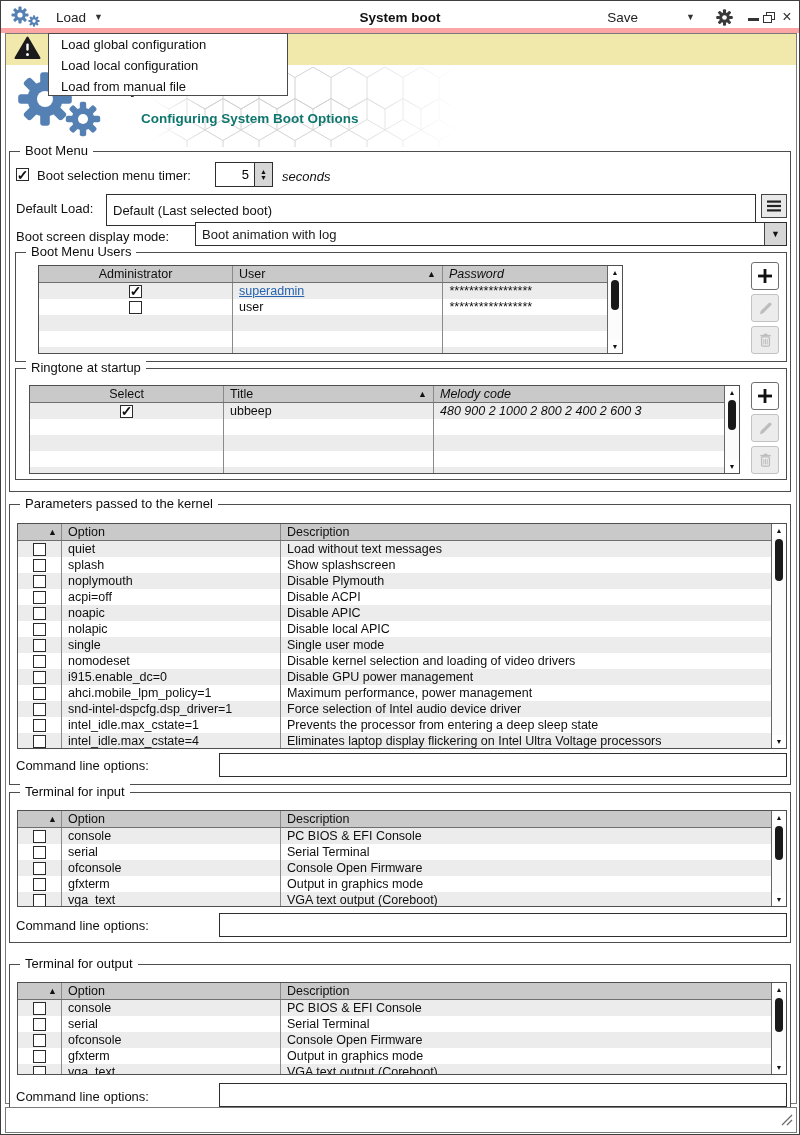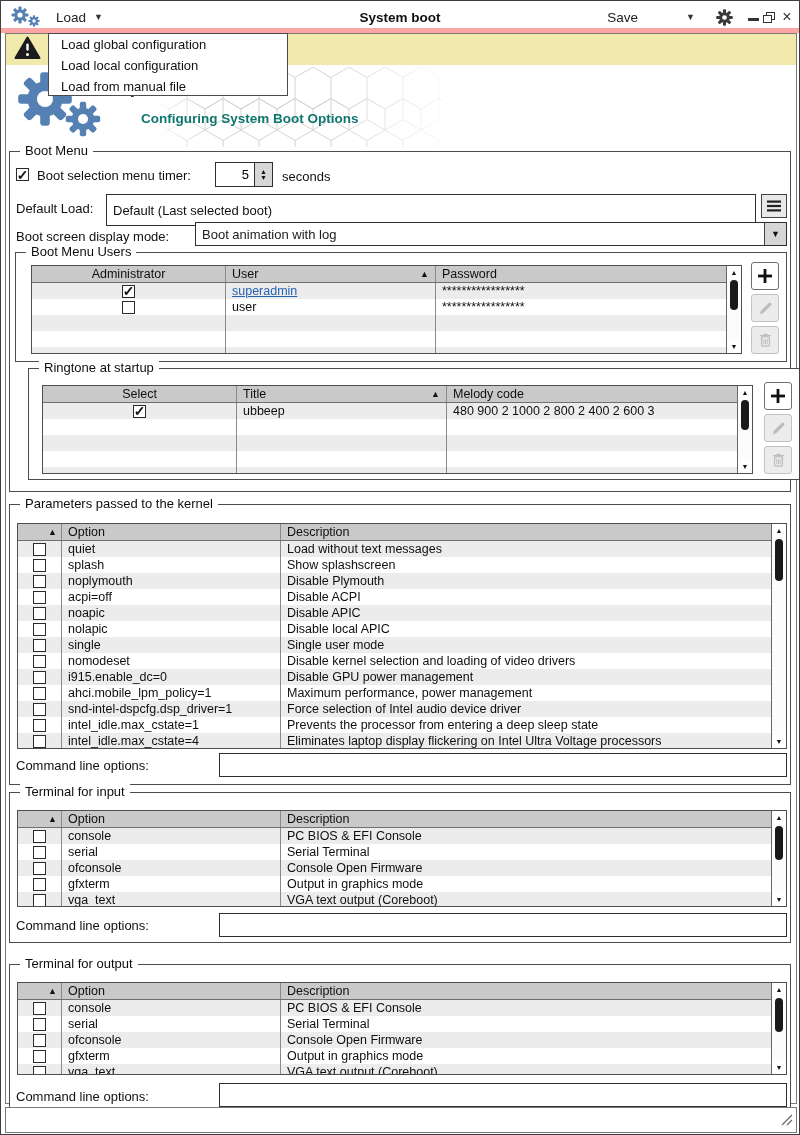--- a/index.html
+++ b/index.html
@@ -63,21 +63,21 @@
   .c { padding:0 6px; border-right:1px solid #8a8a8a; height:100%; display:flex; align-items:center; overflow:hidden; white-space:nowrap; font-size:12.5px; color:#0f0f0f; }
   .c:last-child { border-right:none; }
   .c.center { justify-content:center; }
   .c.between { justify-content:space-between; }
   .sort { font-size:9px; color:#111; }
   .tbody .trow:nth-child(odd) { background:#ececec; }
   .tbody .trow:nth-child(even) { background:#fff; }
   .link { color:#2563af; text-decoration:underline; }
 
   
-  .u-c1 { width:194px; } .u-c2 { width:210px; } .u-c3 { flex:1; }
+  .u-c1 { width:194px; } .u-c2 { width:210px; } .u-c3 { flex:1;font-style:italic; }
   
   .k-c0 { width:44px; } .k-c1 { width:219px; } .k-c2 { flex:1; }
   .k-c0.hdr { justify-content:flex-end; padding-right:4px; }
 
   
   .vscroll { position:absolute; top:0; right:0; bottom:0; width:15px; border-left:1px solid #666; background:#fcfcfc; }
   .sb-btn { position:absolute; left:0; right:0; height:13px; display:flex; align-items:center; justify-content:center; font-size:7px; color:#111; background:#fff; }
   .sb-btn.up { top:0; } .sb-btn.down { bottom:0; }
   .sb-thumb { position:absolute; left:3px; width:8px; border-radius:4px; background:#191919; }
 
@@ -230,21 +230,21 @@
 
     <span class="cb checked" style="position:absolute; left:6px; top:16px;">✓</span>
     <span class="lbl" style="left:27px; top:16px;">Boot selection menu timer:</span>
     <div class="spin" style="left:205px; top:10px;">
       <input value="5" style="">
       <div class="sbtns">
           <span>▲</span>
           <span>▼</span>
         </div>
     </div>
-    <span class="lbl" style="left:272px; top:17px;">seconds</span>
+    <span class="lbl" style="left:272px; top:17px;font-style:italic;">seconds</span>
 
     <span class="lbl" style="left:6px; top:49px;">Default Load:</span>
     <input class="tin" style="left: 96px; top: 42px; width: 650px; height: 32px;" value="Default (Last selected boot)">
     <div class="sq-btn" style="left:751px; top:42px; width:26px; height:24px;">
       <svg width="14" height="12" viewBox="0 0 14 12">
           <rect y="0.5" width="14" height="2.2" fill="#222"></rect>
           <rect y="4.9" width="14" height="2.2" fill="#222"></rect>
           <rect y="9.3" width="14" height="2.2" fill="#222"></rect>
         </svg>
     </div>
@@ -252,21 +252,21 @@
     <span class="lbl" style="left:6px; top:77px;">Boot screen display mode:</span>
     <div class="combo" style="left:185px; top:70px; width:592px; height:24px;">
       <span class="cval">Boot animation with log</span>
       <span class="cbtn">
           <span>▼</span>
         </span>
     </div>
 
     <div class="gbox" style="left:5px; top:100px; width:772px; height:110px;padding-left:25px;">
       <span class="legend">Boot Menu Users</span>
-      <div class="tbl" style="left:15px; top:12px; width:711px; height:89px;">
+      <div class="tbl" style="left:22px; top:12px; width:585px; height:89px;">
         <div class="thead">
           <div class="c u-c1 center">
               <span>Administrator</span>
             </div>
           <div class="c u-c2 between">
               <span>User</span>
               <span class="sort">▲</span>
             </div>
           <div class="c u-c3">
               <span>Password</span>
@@ -327,21 +327,21 @@
             <rect x="2.5" y="4.5" width="9" height="10.5" rx="1.2" fill="none" stroke="#bdbdbd" stroke-width="1.4"></rect>
             <line x1="1" y1="3" x2="13" y2="3" stroke="#bdbdbd" stroke-width="1.6"></line>
             <rect x="5" y="0.8" width="4" height="1.6" fill="#bdbdbd"></rect>
             <line x1="5" y1="7" x2="5" y2="13" stroke="#bdbdbd" stroke-width="1.1"></line>
             <line x1="7" y1="7" x2="7" y2="13" stroke="#bdbdbd" stroke-width="1.1"></line>
             <line x1="9" y1="7" x2="9" y2="13" stroke="#bdbdbd" stroke-width="1.1"></line>
           </svg>
       </div>
     </div>
 
-    <div class="gbox" style="left:5px; top:216px; width:772px; height:112px;margin-left:13px;">
+    <div class="gbox" style="left:5px; top:216px; width:772px; height:112px;">
       <span class="legend">Ringtone at startup</span>
       <div class="tbl" style="left:13px; top:16px; width:711px; height:89px;">
         <div class="thead">
           <div class="c u-c1 center">
               <span>Select</span>
             </div>
           <div class="c u-c2 between">
               <span>Title</span>
               <span class="sort">▲</span>
             </div>

